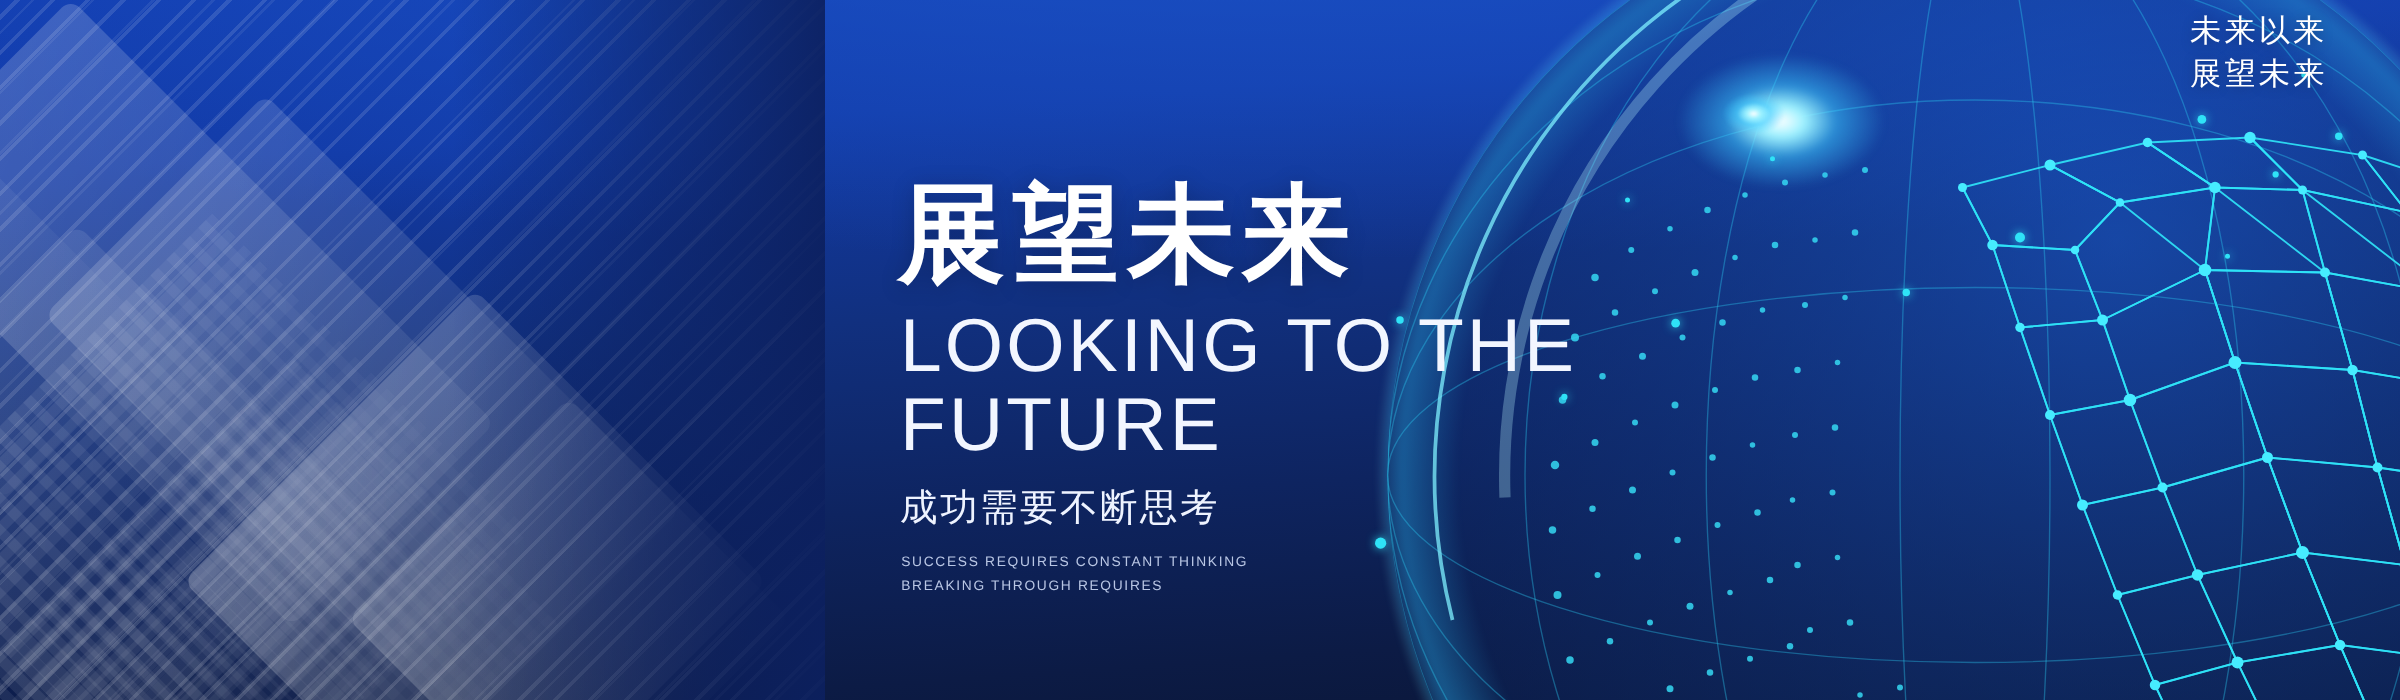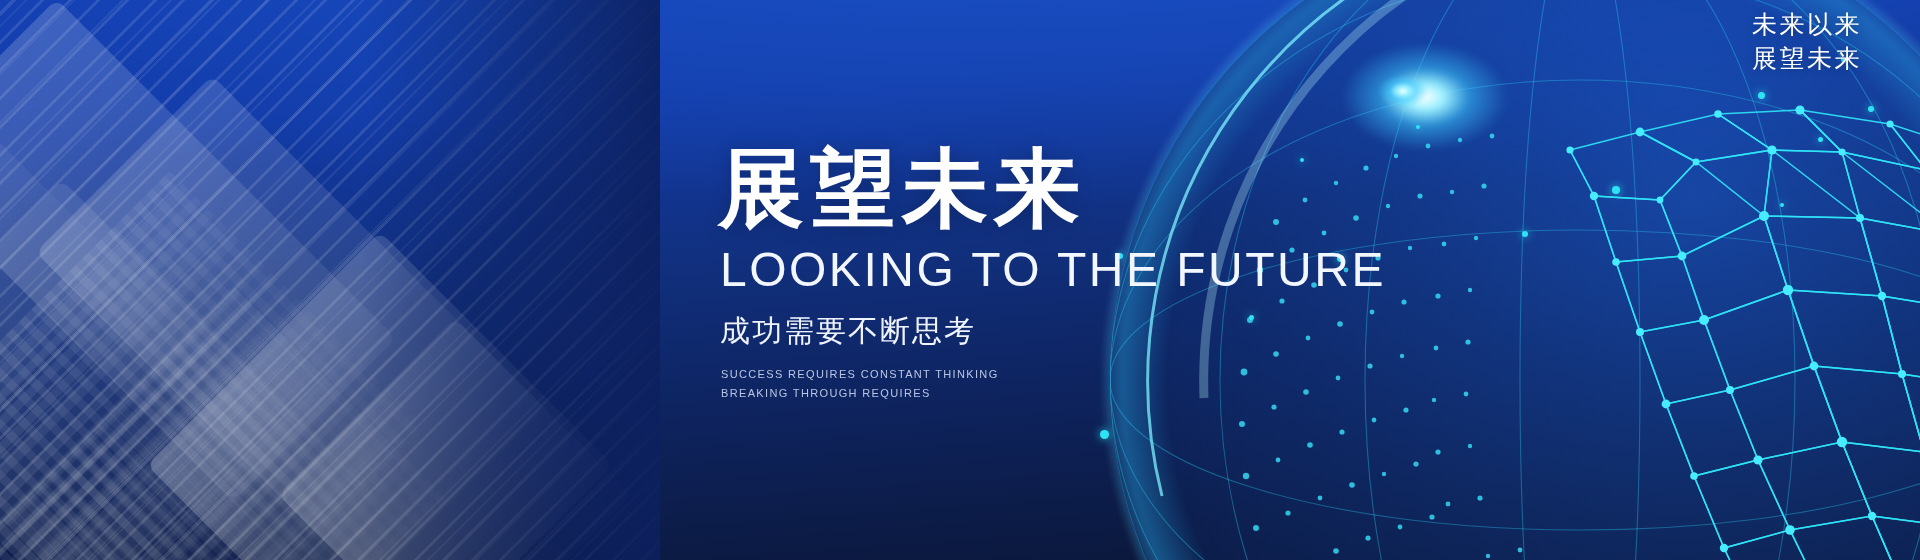--- a/index.html
+++ b/index.html
@@ -93,21 +93,21 @@
 
   .cn-title{
     margin:0;
     font-size:86px;line-height:1.0;font-weight:700;
     letter-spacing:6px;color:#ffffff;
     text-shadow:0 2px 18px rgba(0,0,0,.22);
     font-family:"DejaVu Sans","Liberation Sans",sans-serif;
   }
   .en-title{
     margin:14px 0 0 2px;
-    font-size:48px;line-height:1.05;font-weight:400;
+    font-size:60px;line-height:1.05;font-weight:400;
     letter-spacing:2.5px;color:#f2f6ff;
   }
   .cn-sub{
     margin:16px 0 0 2px;
     font-size:30px;line-height:1.33;font-weight:500;letter-spacing:2px;color:#eef3ff;
     font-family:"DejaVu Sans","Liberation Sans",sans-serif;
   }
   .cn-sub span{display:block;}
   .en-sub{
     margin:14px 0 0 3px;

